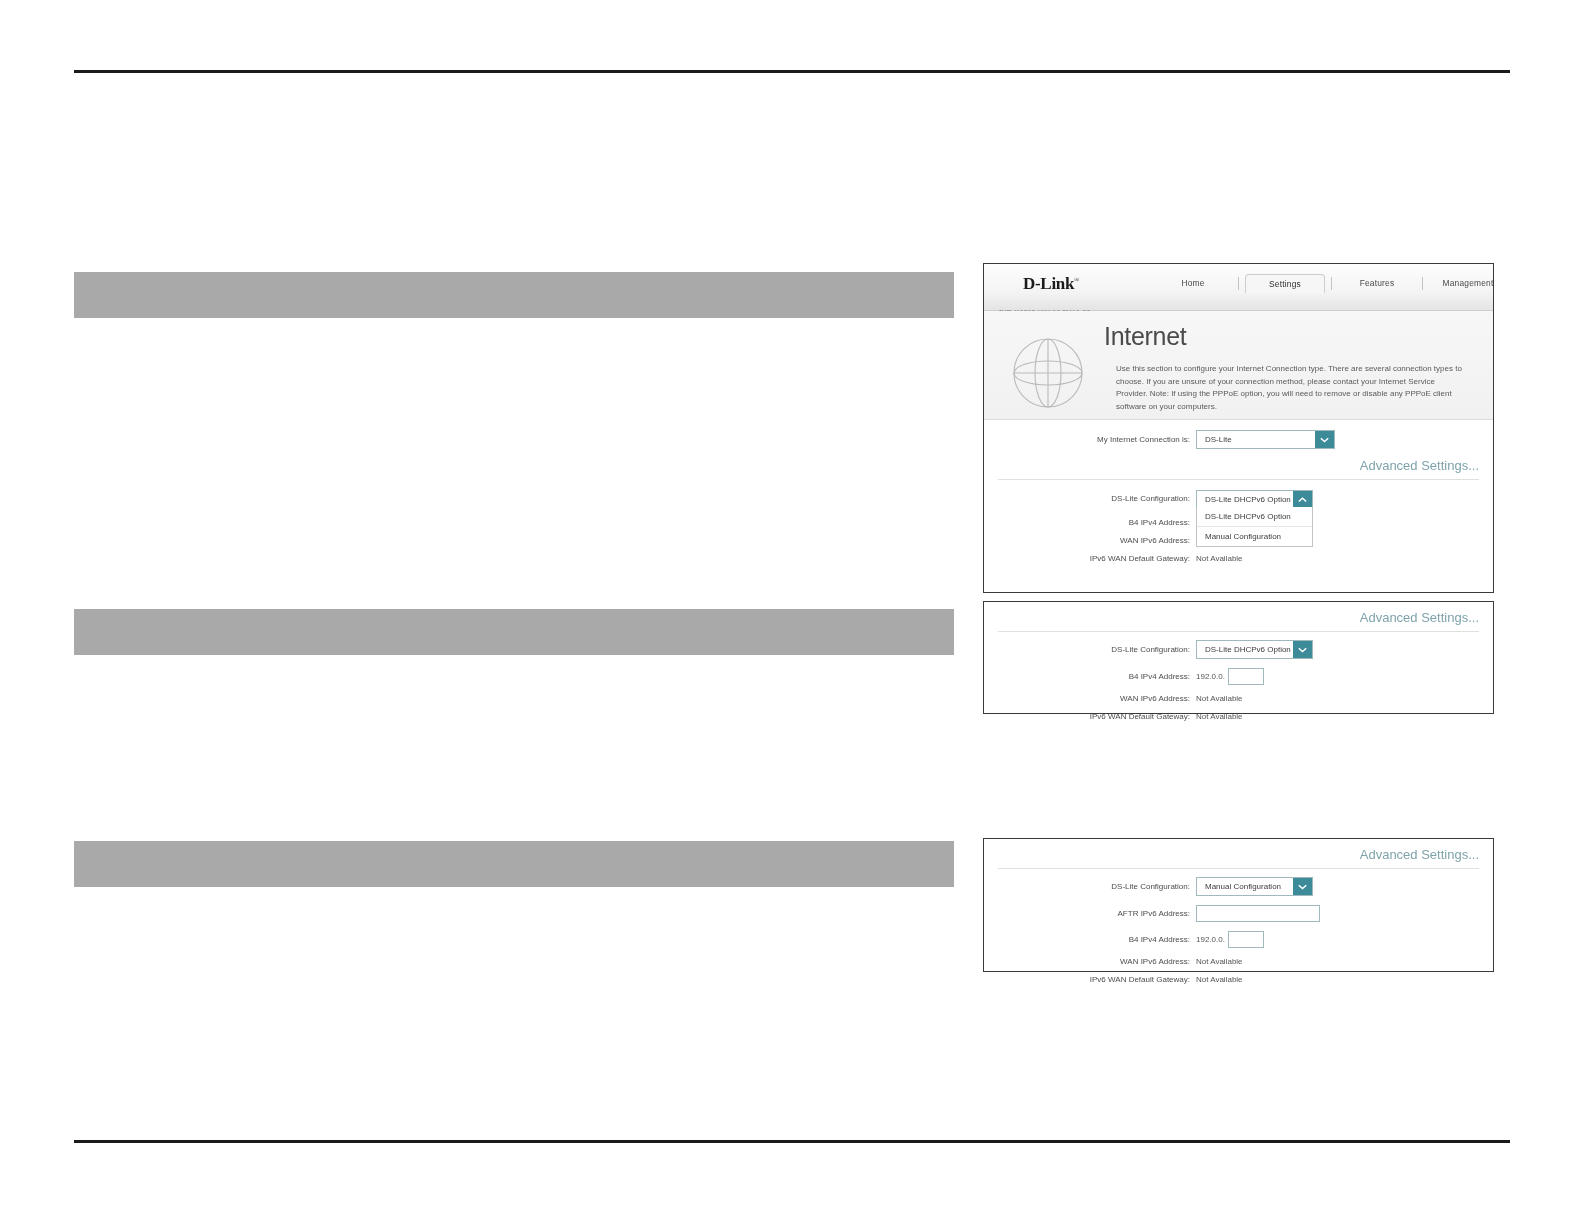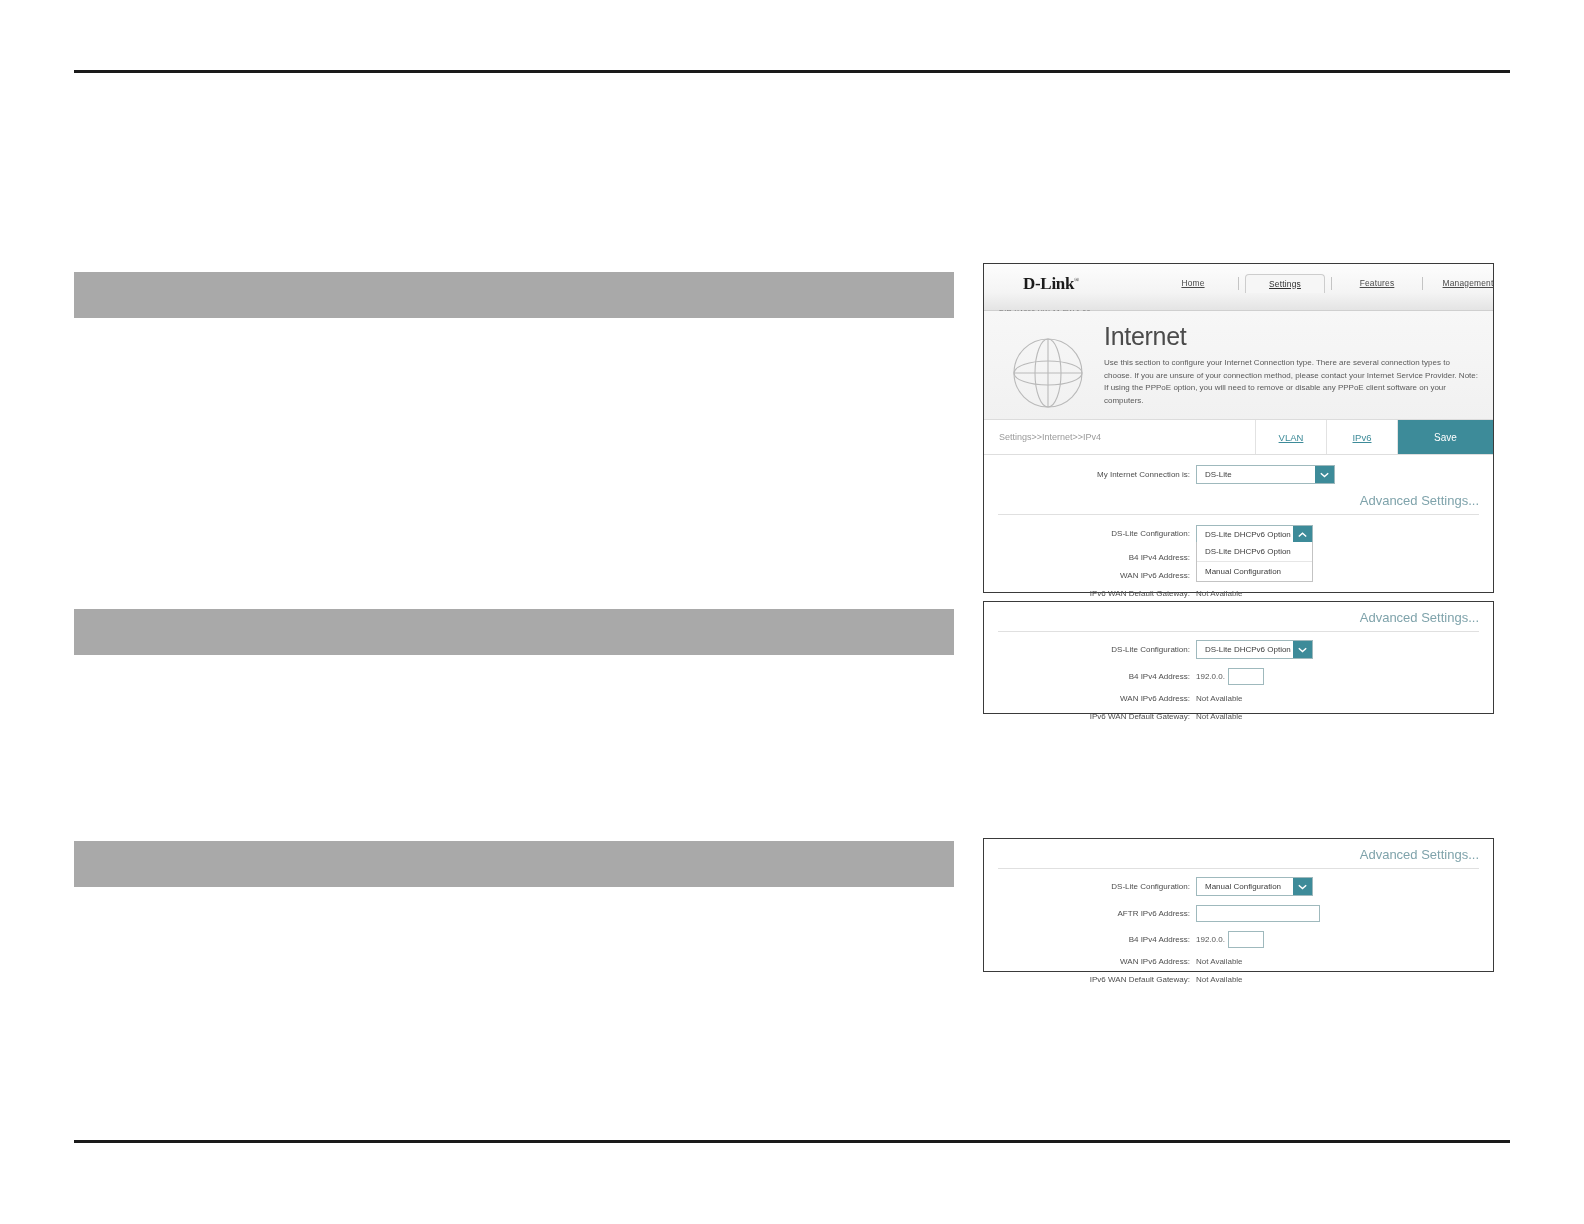--- a/index.html
+++ b/index.html
@@ -90,21 +90,20 @@
     display: flex;
     align-items: center;
   }
   .nav-item {
     font-size: 8.4px;
     color: #4a4a4a;
     padding: 5px 0;
     width: 78px;
     text-align: center;
     letter-spacing: 0.2px;
-    text-decoration: underline;
   }
   .nav-item.active {
     background: #f6f6f6;
     border: 1px solid #cdcdcd;
     border-bottom: none;
     border-radius: 4px 4px 0 0;
     padding: 4px 0;
     color: #303030;
   }
   .nav-sep {
@@ -139,21 +138,21 @@
     font-weight: normal;
     color: #4b4b4b;
     letter-spacing: -0.3px;
     margin: 0 0 6px 0;
     line-height: 30px;
   }
   .hero-desc {
     font-size: 8px;
     line-height: 12.5px;
     color: #5a5a5a;
-    margin: 0;
+    margin: 12px;
   }
 
   
   .crumb-row {
     position: relative;
     display: flex;
     height: 34px;
     background: #fff;
     border-bottom: 1px solid #dedede;
   }
@@ -329,26 +328,20 @@
         <line x1="8" y1="42" x2="76" y2="42"></line>
         <ellipse cx="42" cy="42" rx="34" ry="12"></ellipse>
       </g>
     </svg>
     <div class="hero-body">
       <h1 class="hero-title">Internet</h1>
       <p class="hero-desc">Use this section to configure your Internet Connection type. There are several connection types to choose. If you are unsure of your connection method, please contact your Internet Service Provider. Note: If using the PPPoE option, you will need to remove or disable any PPPoE client software on your computers.</p>
     </div>
   </div>
 
-  <div class="crumb-row">
-    <div class="crumb">Settings&gt;&gt;Internet&gt;&gt;IPv4</div>
-    <div class="crumb-link">VLAN</div>
-    <div class="crumb-link">IPv6</div>
-    <div class="crumb-save">Save</div>
-  </div>
 
   <div class="form-area">
     <div class="form-row">
       <div class="form-label">My Internet Connection is:</div>
       <div class="select w-conn">
         <span class="select-text">DS-Lite</span>
         <span class="select-arrow">
           <svg width="9" height="6" viewBox="0 0 9 6">
               <path d="M0.8 1.2 L4.5 4.6 L8.2 1.2" fill="none" stroke="#ffffff" stroke-width="1.4"></path>
             </svg>

